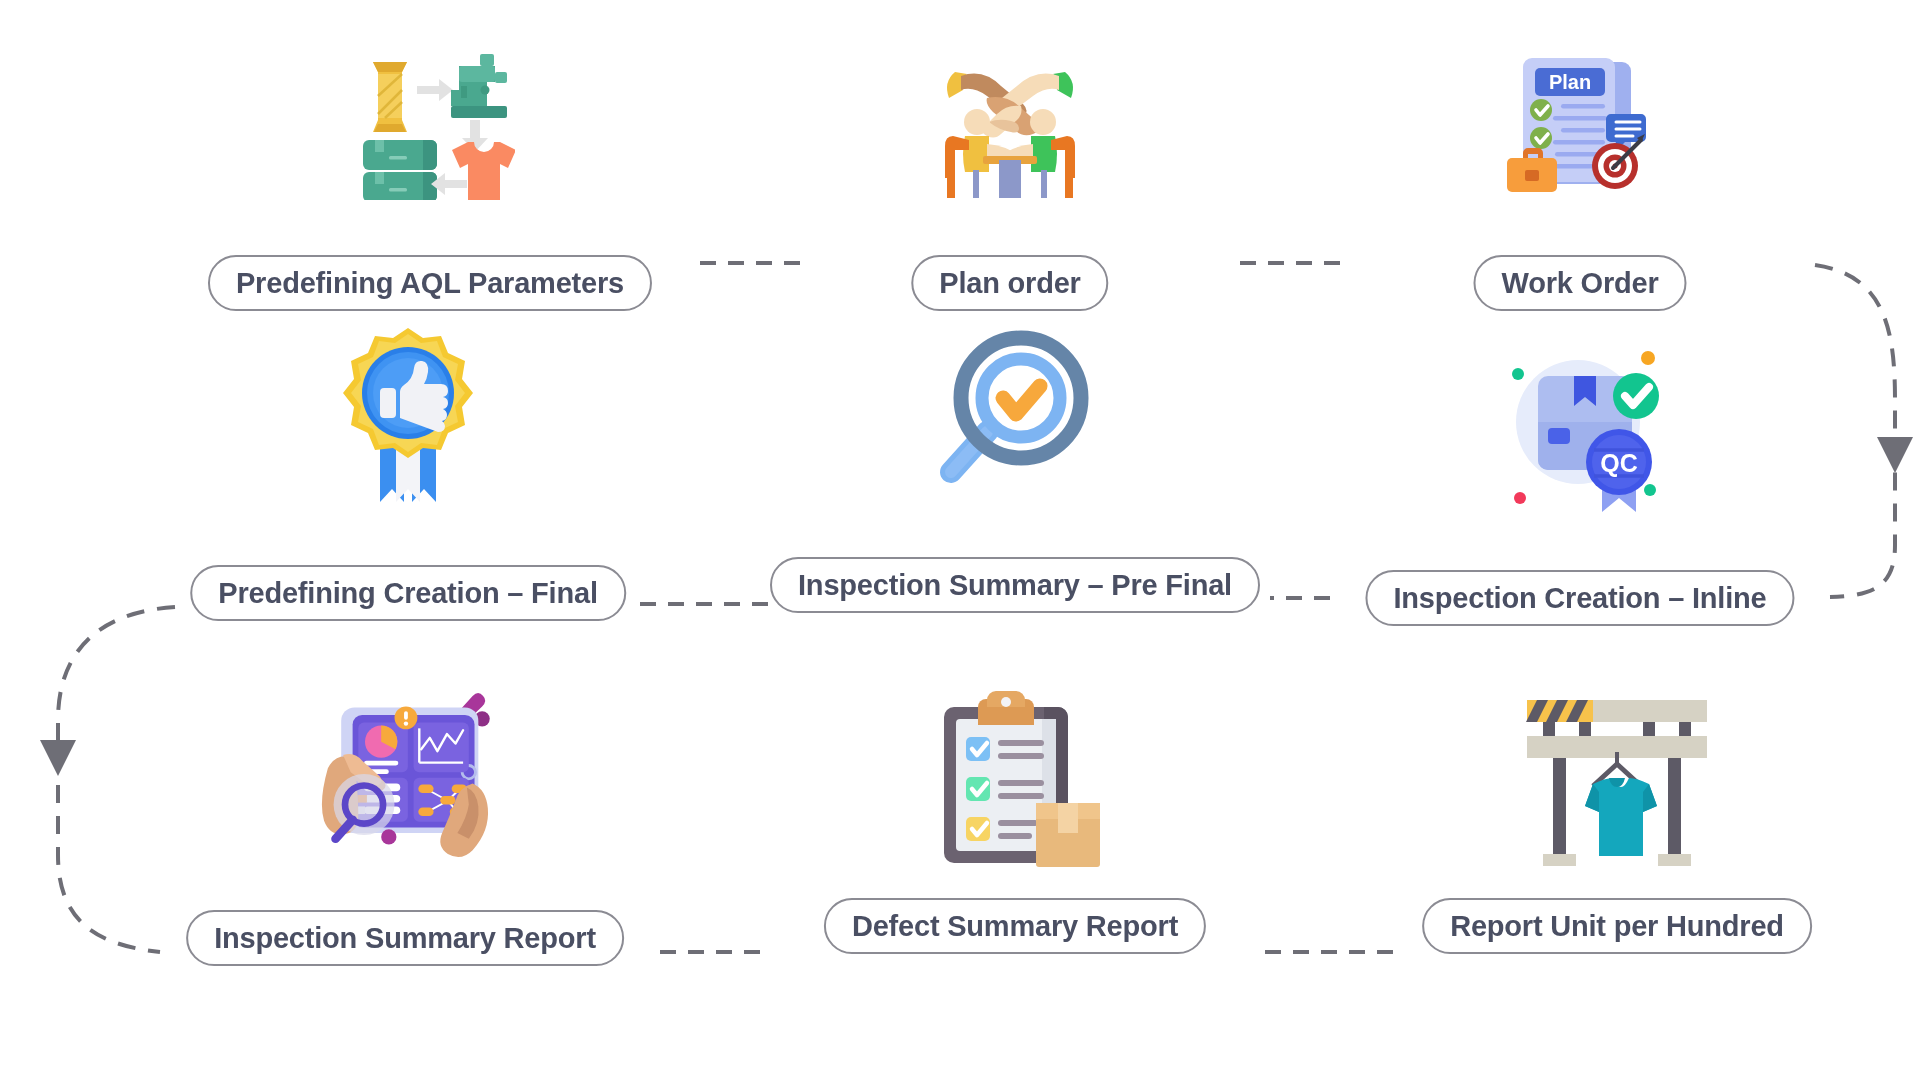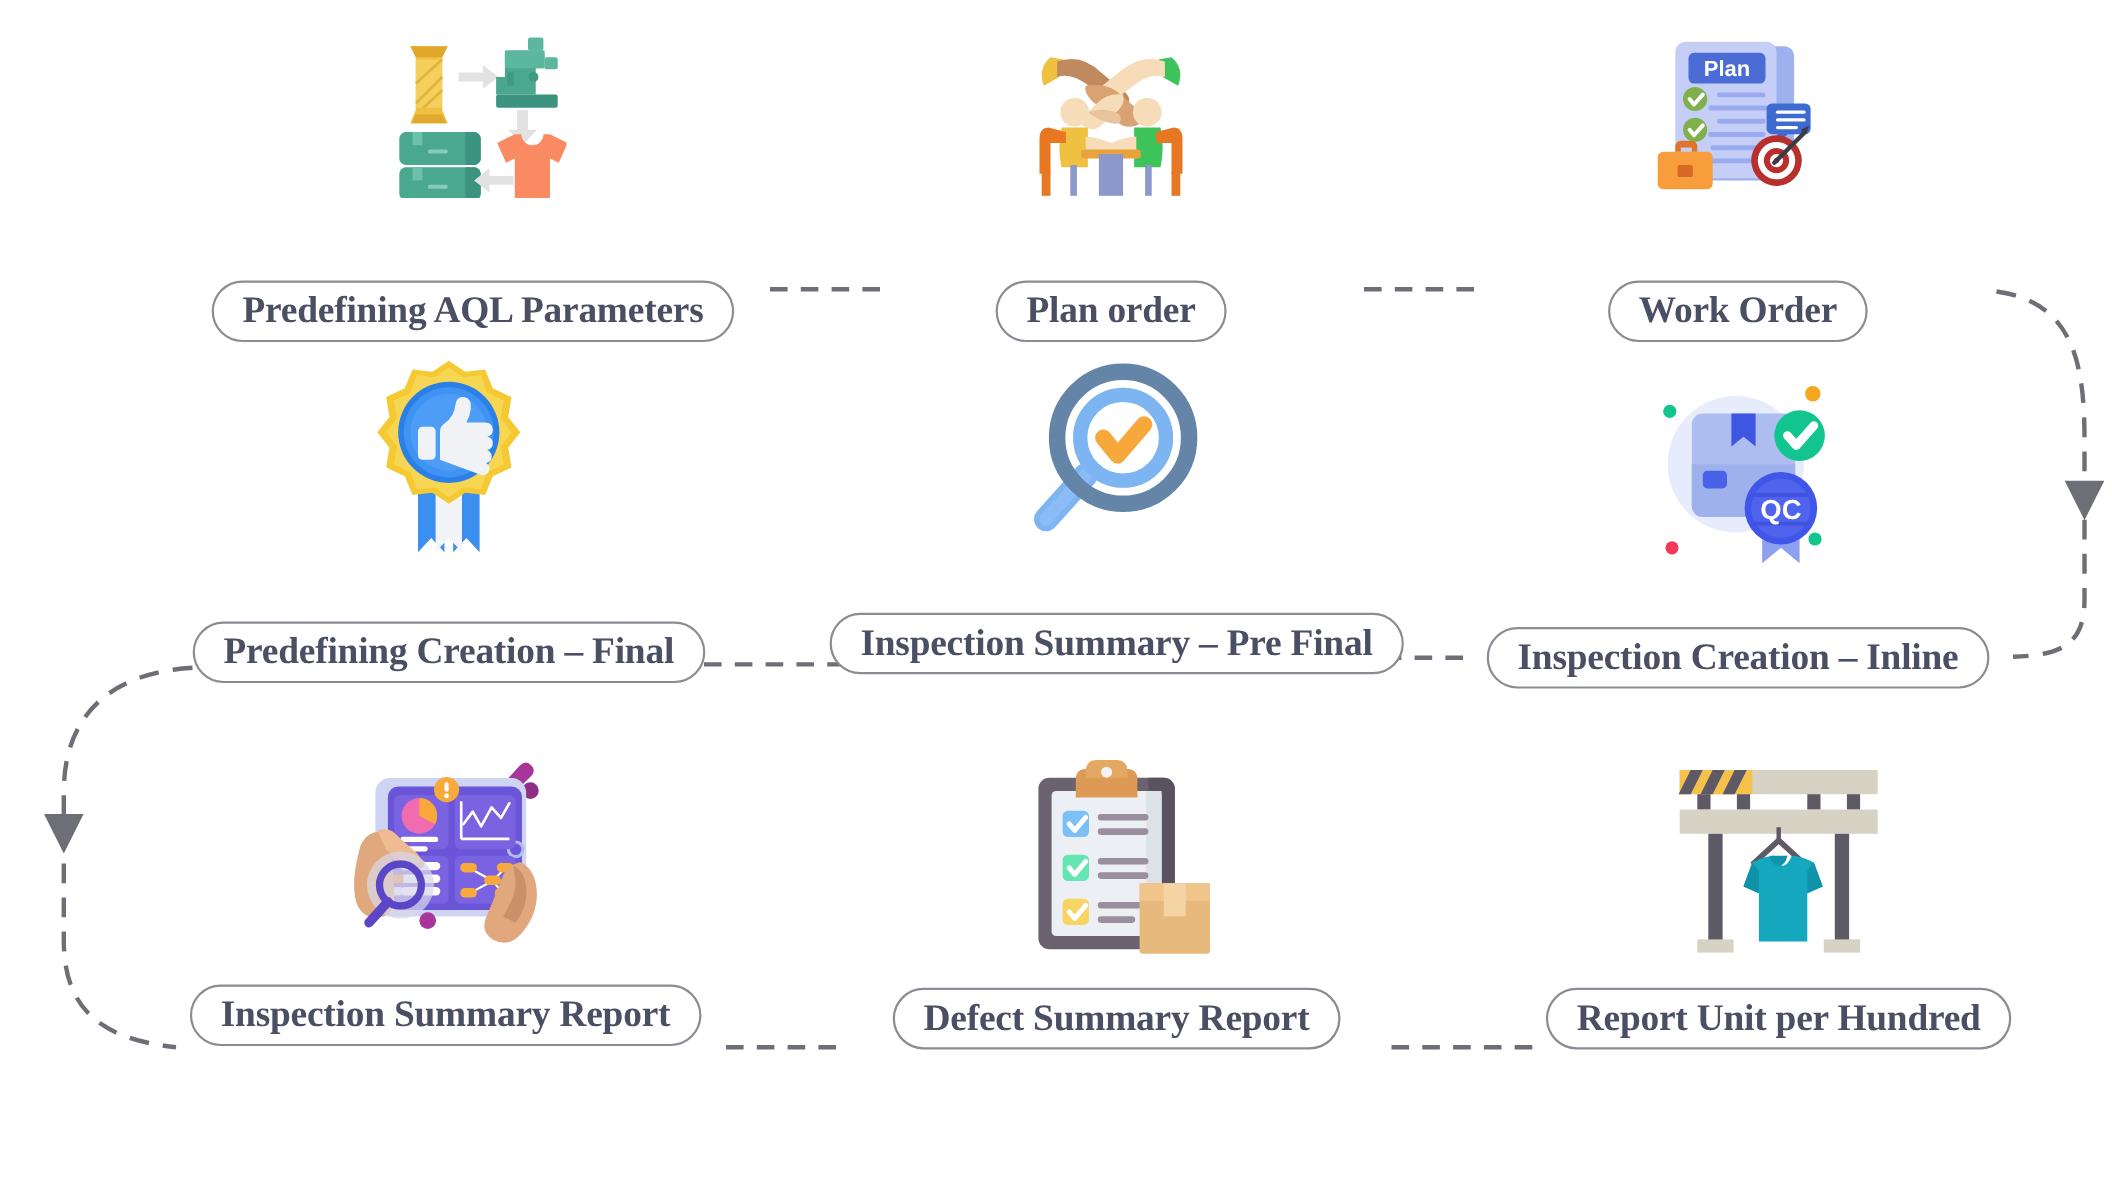--- a/index.html
+++ b/index.html
@@ -15,42 +15,41 @@
     position: absolute; inset: 0; width: 1920px; height: 1080px;
     pointer-events: none;
   }
 
   .node { position: absolute; }
 
   .node-icon {
     position: absolute;
     left: 50%; transform: translateX(-50%);
     width: 200px; height: 180px;
-    display: flex; align-items: flex-start; justify-content: center;
+    display: flex; align-items: flex-end; justify-content: center;
   }
   .node-icon svg { display:block; }
 
   .pill {
     position: absolute;
     left: 50%; transform: translateX(-50%);
     display: flex; align-items: center; justify-content: center;
     background: #ffffff;
     border: 2px solid #8b8b93;
     border-radius: 999px;
     height: 56px;
     padding: 0 26px;
     white-space: nowrap;
   }
   .pill-label {
-    font-size: 34px;
+    font-size: 29px;
     font-weight: bold;
     color: #4a4f63;
     letter-spacing: -0.2px;
     line-height: 1;
-    font-family: Liberation Serif, serif;
   }
 </style>
 </head>
 <body>
 
 <div id="stage">
 
   <svg class="connector-layer" viewBox="0 0 1920 1080">
     <defs>
       <marker id="arrowhead" markerWidth="9" markerHeight="9" refX="4" refY="4.5" orient="auto" markerUnits="strokeWidth">
@@ -344,21 +343,21 @@
         <path d="M176 104 q14 6 16 26 q2 24 -16 44 q-12 12 -26 4 q-12 -8 -6 -22
                  q8 -18 14 -34 q4 -14 18 -18 z" fill="#e0a87c"></path>
         <path d="M170 108 q10 4 12 20 q2 18 -10 34 l-12 -6 q10 -16 12 -30 z" fill="#c9906a"></path>
 
         <circle cx="62" cy="126" r="32" fill="#d8d8ea" opacity="0.72"></circle>
         <circle cx="62" cy="126" r="20" fill="none" stroke="#5b46c8" stroke-width="7"></circle>
         <path d="M50 142 L32 162" stroke="#5b46c8" stroke-width="9" stroke-linecap="round"></path>
         <circle cx="88" cy="160" r="8" fill="#a8369a"></circle>
       </svg>
     </div>
-    <div class="pill" style="top:215px;">
+    <div class="pill" style="top:230px;">
       <span class="pill-label">Inspection Summary Report</span>
     </div>
   </div>
 
   <div class="node" style="left:1015px; top:685px; width:0;">
     <div class="node-icon" style="top:0; height:190px;">
       <svg width="190" height="190" viewBox="0 0 190 190">
 
         <rect x="24" y="22" width="124" height="156" rx="10" fill="#6b6270"></rect>
         <path d="M124 22 h14 a10 10 0 0 1 10 10 v136 a10 10 0 0 1 -10 10 h-14 z" fill="#5a5260"></path>

